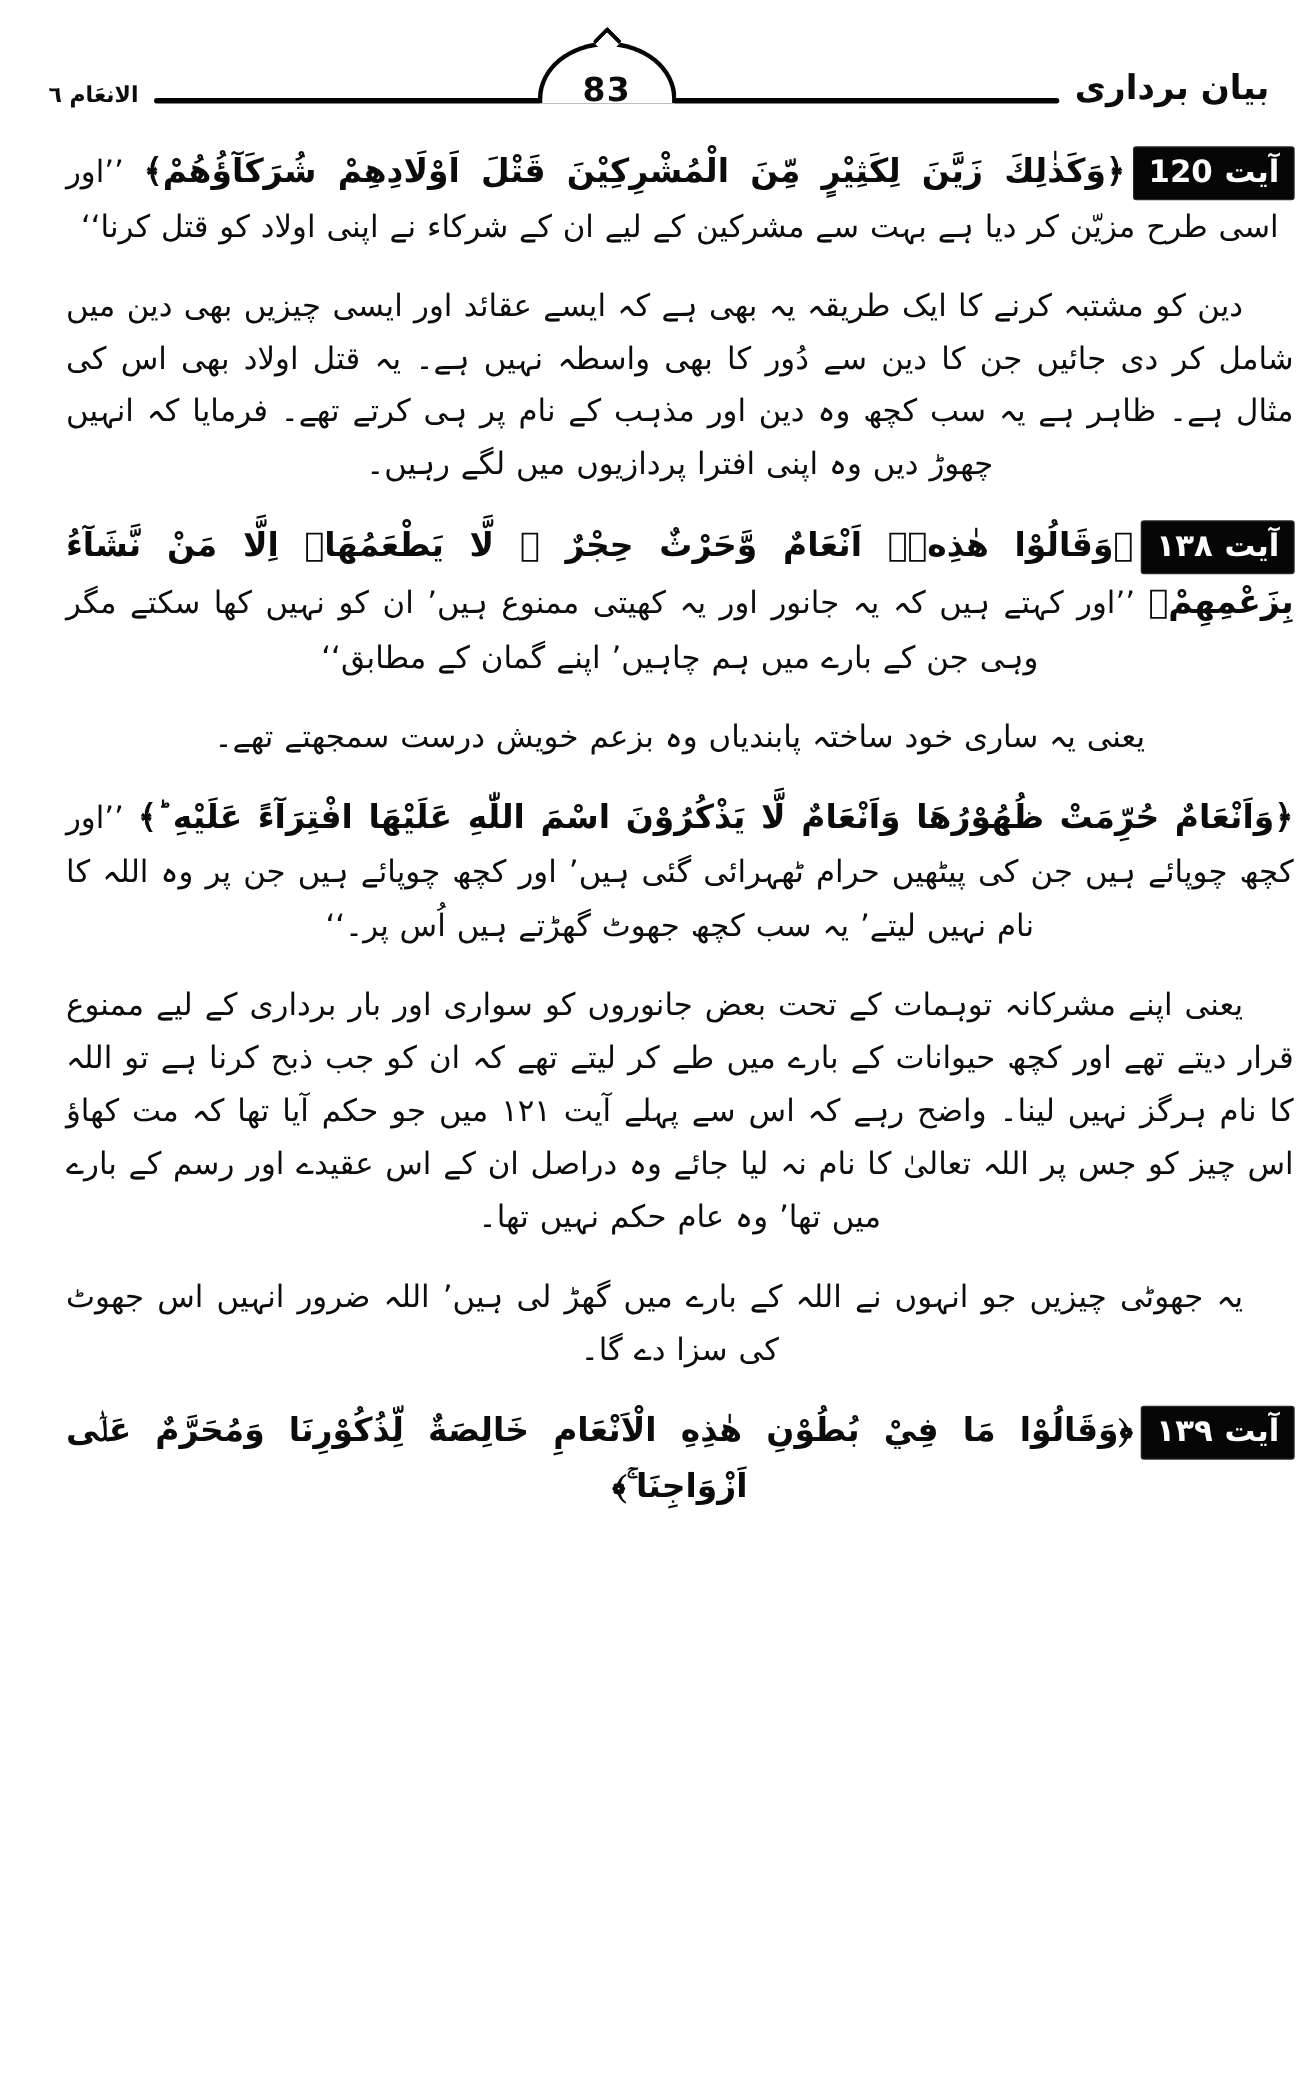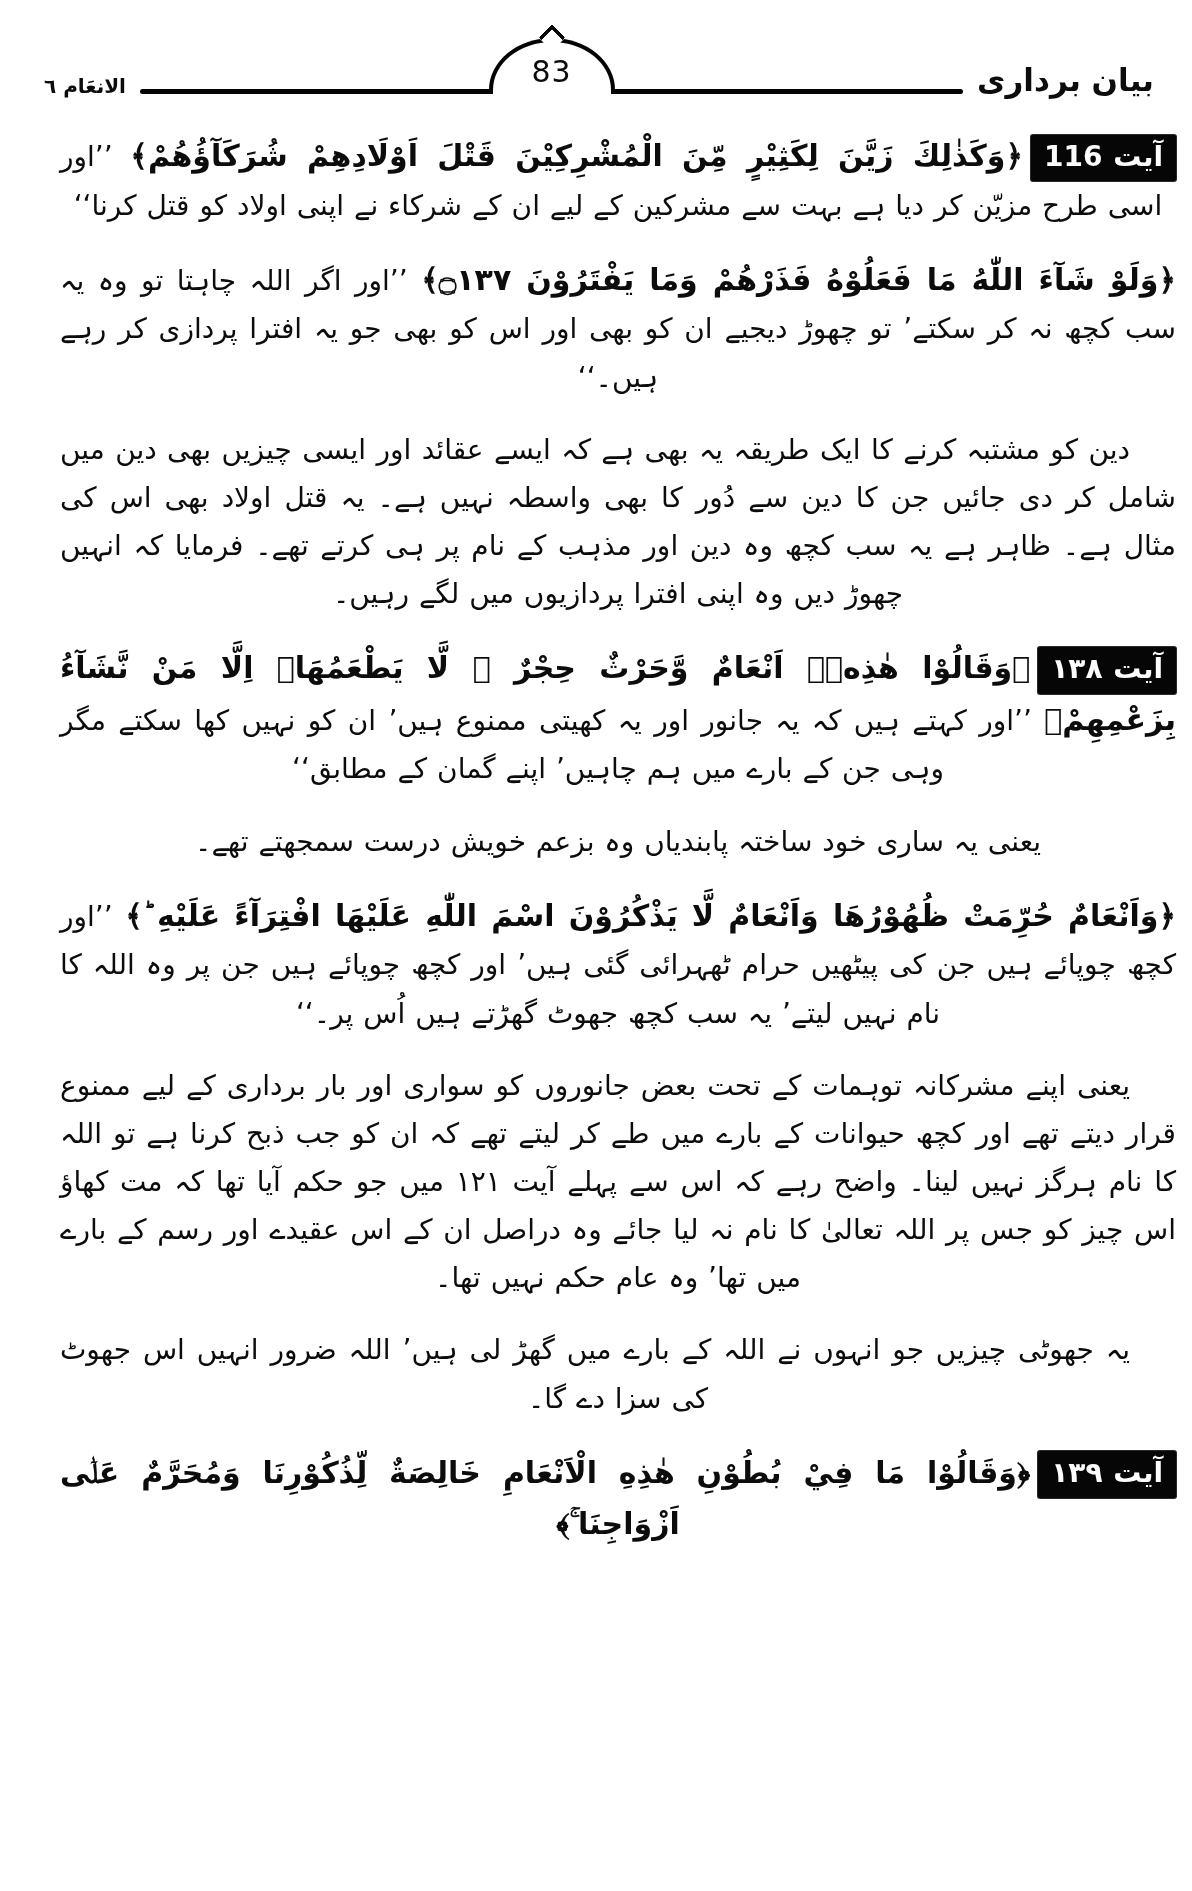--- a/index.html
+++ b/index.html
@@ -21,21 +21,21 @@
     border:4px solid #050505;border-bottom:none;
     border-radius:52% 52% 0 0 / 96% 96% 0 0;
     display:flex;align-items:center;justify-content:center;
   }
   .dome::before{
     content:"";position:absolute;top:-14px;left:50%;
     transform:translateX(-50%) rotate(45deg);
     width:15px;height:15px;background:#fff;
     border-top:4px solid #050505;border-left:4px solid #050505;border-radius:2px;
   }
-  .page-number{font-size:30px;font-weight:400;direction:ltr;letter-spacing:1px;position:relative;top:3px;}
+  .page-number{font-size:30px;font-weight:700;direction:ltr;letter-spacing:1px;position:relative;top:14px;}
   
   .page-body{padding:24px 16px 0 60px;}
   .page-body p{
     margin:0 0 24px;font-size:28px;line-height:1.72;
     text-align:justify;text-align-last:center;
     word-spacing:1px;
   }
   .commentary{text-indent:46px;}
   .align-center{text-align:right;text-align-last:center;text-indent:0 !important;}
   .ayat-box{
@@ -56,22 +56,21 @@
     <div class="rule-wrap">
       <div class="rule-line"></div>
       <div class="dome">
         <span class="page-number">83</span>
       </div>
     </div>
     <span class="surah-title">الانعَام ٦</span>
   </header>
 
   <main class="page-body">
-      <p class="verse"><span class="ayat-box">آیت 116</span><span class="arabic">﴿وَكَذٰلِكَ زَيَّنَ لِكَثِيْرٍ مِّنَ الْمُشْرِكِيْنَ قَتْلَ اَوْلَادِهِمْ شُرَكَآؤُهُمْ﴾</span> <span class="trans">’’اور اسی طرح مزیّن کر دیا ہے بہت سے مشرکین کے لیے ان کے شرکاء نے اپنی اولاد کو قتل کرنا‘‘</span></p>
-      <p class="verse"><span class="arabic">﴿وَلَوْ شَآءَ اللّٰهُ مَا فَعَلُوْهُ فَذَرْهُمْ وَمَا يَفْتَرُوْنَ ۝۱۳۷﴾</span> <span class="trans">’’اور اگر اللہ چاہتا تو وہ یہ سب کچھ نہ کر سکتے’ تو چھوڑ دیجیے ان کو بھی اور اس کو بھی جو یہ افترا پردازی کر رہے ہیں۔‘‘</span></p>
+      <p class="verse"><span class="ayat-box">آیت 120</span><span class="arabic">﴿وَكَذٰلِكَ زَيَّنَ لِكَثِيْرٍ مِّنَ الْمُشْرِكِيْنَ قَتْلَ اَوْلَادِهِمْ شُرَكَآؤُهُمْ﴾</span> <span class="trans">’’اور اسی طرح مزیّن کر دیا ہے بہت سے مشرکین کے لیے ان کے شرکاء نے اپنی اولاد کو قتل کرنا‘‘</span></p>
       <p class="commentary"><span class="trans">دین کو مشتبہ کرنے کا ایک طریقہ یہ بھی ہے کہ ایسے عقائد اور ایسی چیزیں بھی دین میں شامل کر دی جائیں جن کا دین سے دُور کا بھی واسطہ نہیں ہے۔ یہ قتل اولاد بھی اس کی مثال ہے۔ ظاہر ہے یہ سب کچھ وہ دین اور مذہب کے نام پر ہی کرتے تھے۔ فرمایا کہ انہیں چھوڑ دیں وہ اپنی افترا پردازیوں میں لگے رہیں۔</span></p>
       <p class="verse"><span class="ayat-box">آیت ۱۳۸</span><span class="arabic">﴿وَقَالُوْا هٰذِهٖۤ اَنْعَامٌ وَّحَرْثٌ حِجْرٌ ۤ لَّا يَطْعَمُهَاۤ اِلَّا مَنْ نَّشَآءُ بِزَعْمِهِمْ﴾</span> <span class="trans">’’اور کہتے ہیں کہ یہ جانور اور یہ کھیتی ممنوع ہیں’ ان کو نہیں کھا سکتے مگر وہی جن کے بارے میں ہم چاہیں’ اپنے گمان کے مطابق‘‘</span></p>
       <p class="commentary align-center"><span class="trans">یعنی یہ ساری خود ساختہ پابندیاں وہ بزعم خویش درست سمجھتے تھے۔</span></p>
       <p class="verse"><span class="arabic">﴿وَاَنْعَامٌ حُرِّمَتْ ظُهُوْرُهَا وَاَنْعَامٌ لَّا يَذْكُرُوْنَ اسْمَ اللّٰهِ عَلَيْهَا افْتِرَآءً عَلَيْهِ ؕ﴾</span> <span class="trans">’’اور کچھ چوپائے ہیں جن کی پیٹھیں حرام ٹھہرائی گئی ہیں’ اور کچھ چوپائے ہیں جن پر وہ اللہ کا نام نہیں لیتے’ یہ سب کچھ جھوٹ گھڑتے ہیں اُس پر۔‘‘</span></p>
       <p class="commentary"><span class="trans">یعنی اپنے مشرکانہ توہمات کے تحت بعض جانوروں کو سواری اور بار برداری کے لیے ممنوع قرار دیتے تھے اور کچھ حیوانات کے بارے میں طے کر لیتے تھے کہ ان کو جب ذبح کرنا ہے تو اللہ کا نام ہرگز نہیں لینا۔ واضح رہے کہ اس سے پہلے آیت ۱۲۱ میں جو حکم آیا تھا کہ مت کھاؤ اس چیز کو جس پر اللہ تعالیٰ کا نام نہ لیا جائے وہ دراصل ان کے اس عقیدے اور رسم کے بارے میں تھا’ وہ عام حکم نہیں تھا۔</span></p>
       <p class="commentary"><span class="trans">یہ جھوٹی چیزیں جو انہوں نے اللہ کے بارے میں گھڑ لی ہیں’ اللہ ضرور انہیں اس جھوٹ کی سزا دے گا۔</span></p>
       <p class="verse"><span class="ayat-box">آیت ۱۳۹</span><span class="arabic">﴿وَقَالُوْا مَا فِيْ بُطُوْنِ هٰذِهِ الْاَنْعَامِ خَالِصَةٌ لِّذُكُوْرِنَا وَمُحَرَّمٌ عَلٰۤى اَزْوَاجِنَا ۚ﴾</span> </p>
     </main>
 </div>
 

